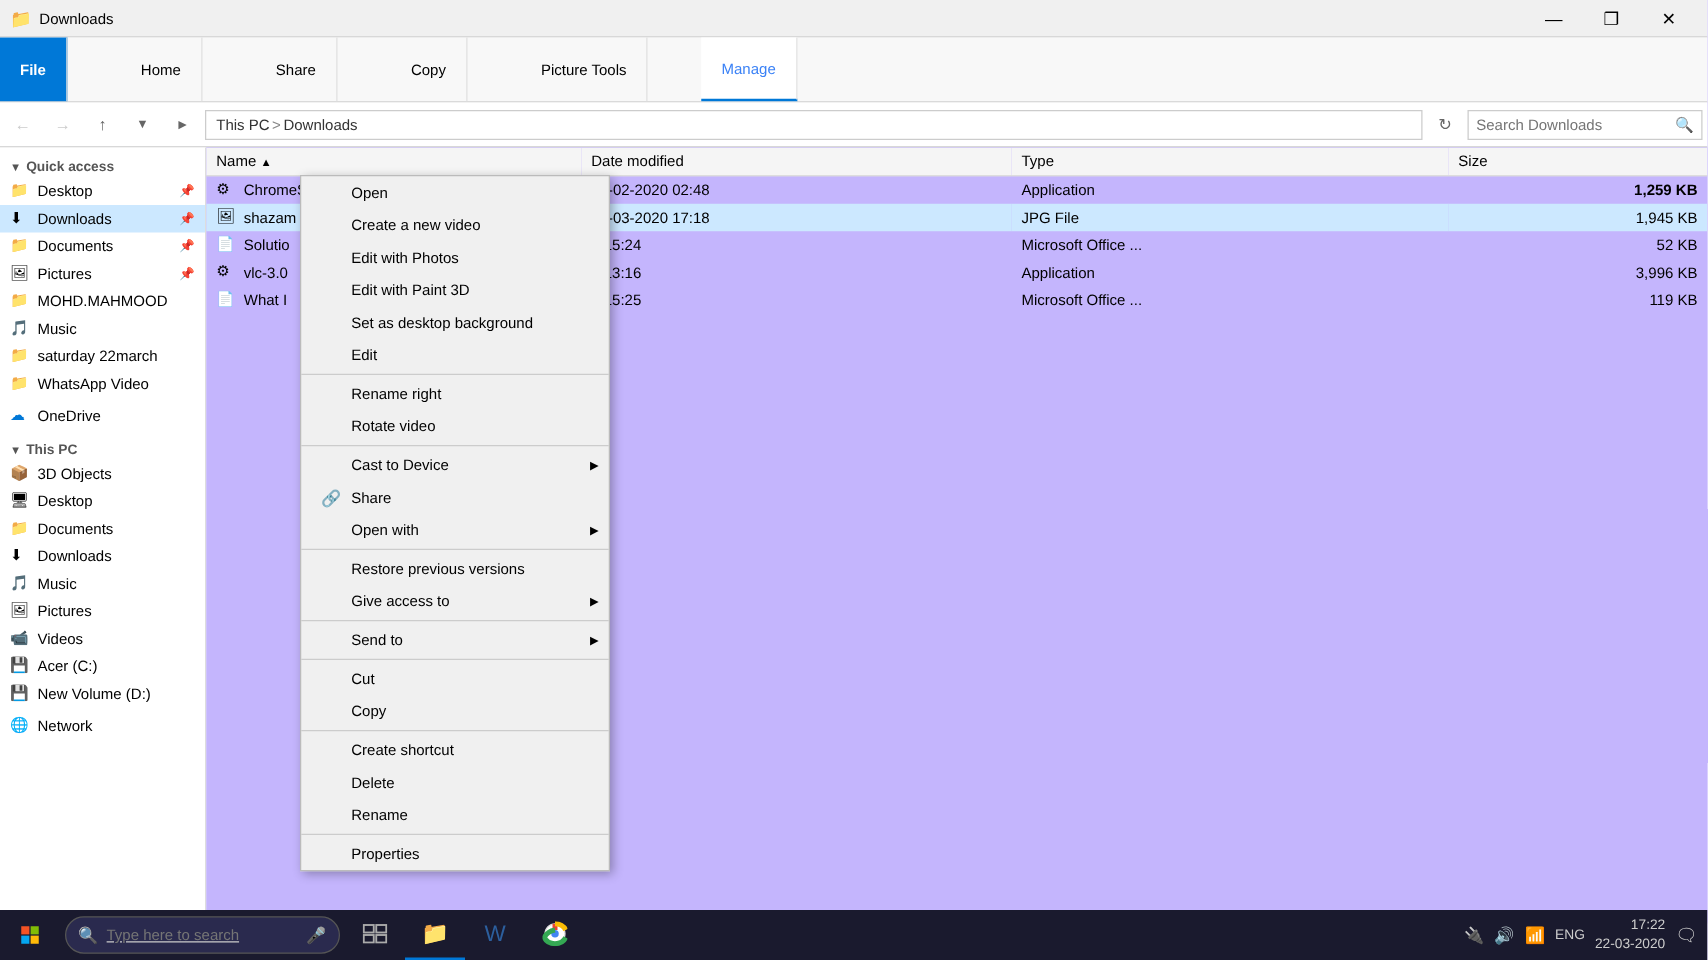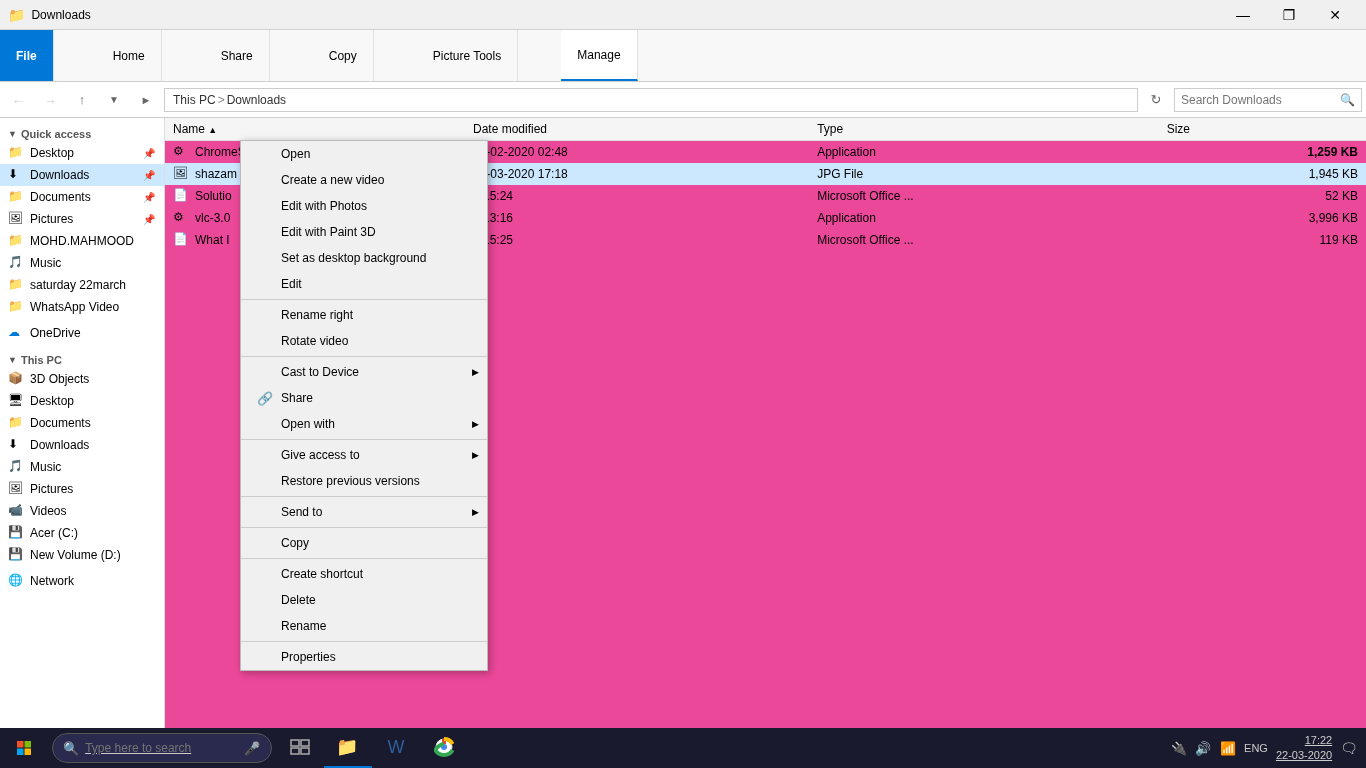--- a/index.html
+++ b/index.html
@@ -32,21 +32,21 @@
       padding: 0 16px;
       display: flex;
       align-items: center;
       font-size: 12px;
       cursor: pointer;
       border-right: 1px solid #e0e0e0;
     }
     .ribbon-tab.active {
       background: #fff;
       border-bottom: 2px solid #0078d7;
-      color: #000000;
+      color: #3b82f6;
     }
 
     
     .address-bar {
       height: 36px;
       background: #fff;
       border-bottom: 1px solid #ccc;
       display: flex;
       align-items: center;
       padding: 0 4px;
@@ -111,21 +111,21 @@
     .sidebar-item .pin-icon { font-size: 10px; color: #666; }
     .sidebar-group-label {
       font-size: 11px; font-weight: 600; color: #555;
       padding: 6px 8px 2px; cursor: pointer;
       display: flex; align-items: center; gap: 4px;
     }
 
     
     .file-area {
       flex: 1;
-      background: #ec4899;
+      background: #c4b5fd;
       overflow-y: auto;
     }
     .file-table { width: 100%; border-collapse: collapse; }
     .file-table th {
       text-align: left; padding: 4px 8px;
       background: #f5f5f5;
       border-bottom: 1px solid #ddd;
       font-size: 12px; font-weight: 400;
       cursor: pointer; white-space: nowrap;
       position: sticky; top: 0;
@@ -192,21 +192,21 @@
       width: 48px; height: 40px;
       display: flex; align-items: center; justify-content: center;
       cursor: pointer;
       border-bottom: 2px solid transparent;
     }
     .taskbar-app.active { border-bottom: 2px solid #0078d7; }
     .taskbar-right {
       display: flex; align-items: center;
       padding: 0 8px; gap: 8px; font-size: 11px; color: #ccc;
     }
-    .taskbar-clock { text-align: right; line-height: 1.4; text-decoration: underline; }
+    .taskbar-clock { text-align: right; line-height: 1.4; }
 
     
     .context-menu {
       position: absolute;
       top: 140px;
       left: 240px;
       width: 248px;
       background: #f0f0f0;
       border: 1px solid #bbb;
       box-shadow: 2px 2px 8px rgba(0,0,0,0.3);
@@ -500,34 +500,38 @@
     </div>
     <div class="ctx-item">
       <span class="ctx-icon">🔗</span>
       <span class="ctx-label">Share</span>
     </div>
     <div class="ctx-item has-sub">
       <span class="ctx-icon"></span>
       <span class="ctx-label">Open with</span>
     </div>
     <div class="ctx-separator"></div>
+    <div class="ctx-item">
+      <span class="ctx-icon"></span>
+      <span class="ctx-label">Restore previous versions</span>
+    </div>
     <div class="ctx-item has-sub">
       <span class="ctx-icon"></span>
       <span class="ctx-label">Give access to</span>
-    </div>
-    <div class="ctx-item">
-      <span class="ctx-icon"></span>
-      <span class="ctx-label">Restore previous versions</span>
     </div>
     <div class="ctx-separator"></div>
     <div class="ctx-item has-sub">
       <span class="ctx-icon"></span>
       <span class="ctx-label">Send to</span>
     </div>
     <div class="ctx-separator"></div>
+    <div class="ctx-item">
+      <span class="ctx-icon"></span>
+      <span class="ctx-label">Cut</span>
+    </div>
     <div class="ctx-item">
       <span class="ctx-icon"></span>
       <span class="ctx-label">Copy</span>
     </div>
     <div class="ctx-separator"></div>
     <div class="ctx-item">
       <span class="ctx-icon"></span>
       <span class="ctx-label">Create shortcut</span>
     </div>
     <div class="ctx-item">

